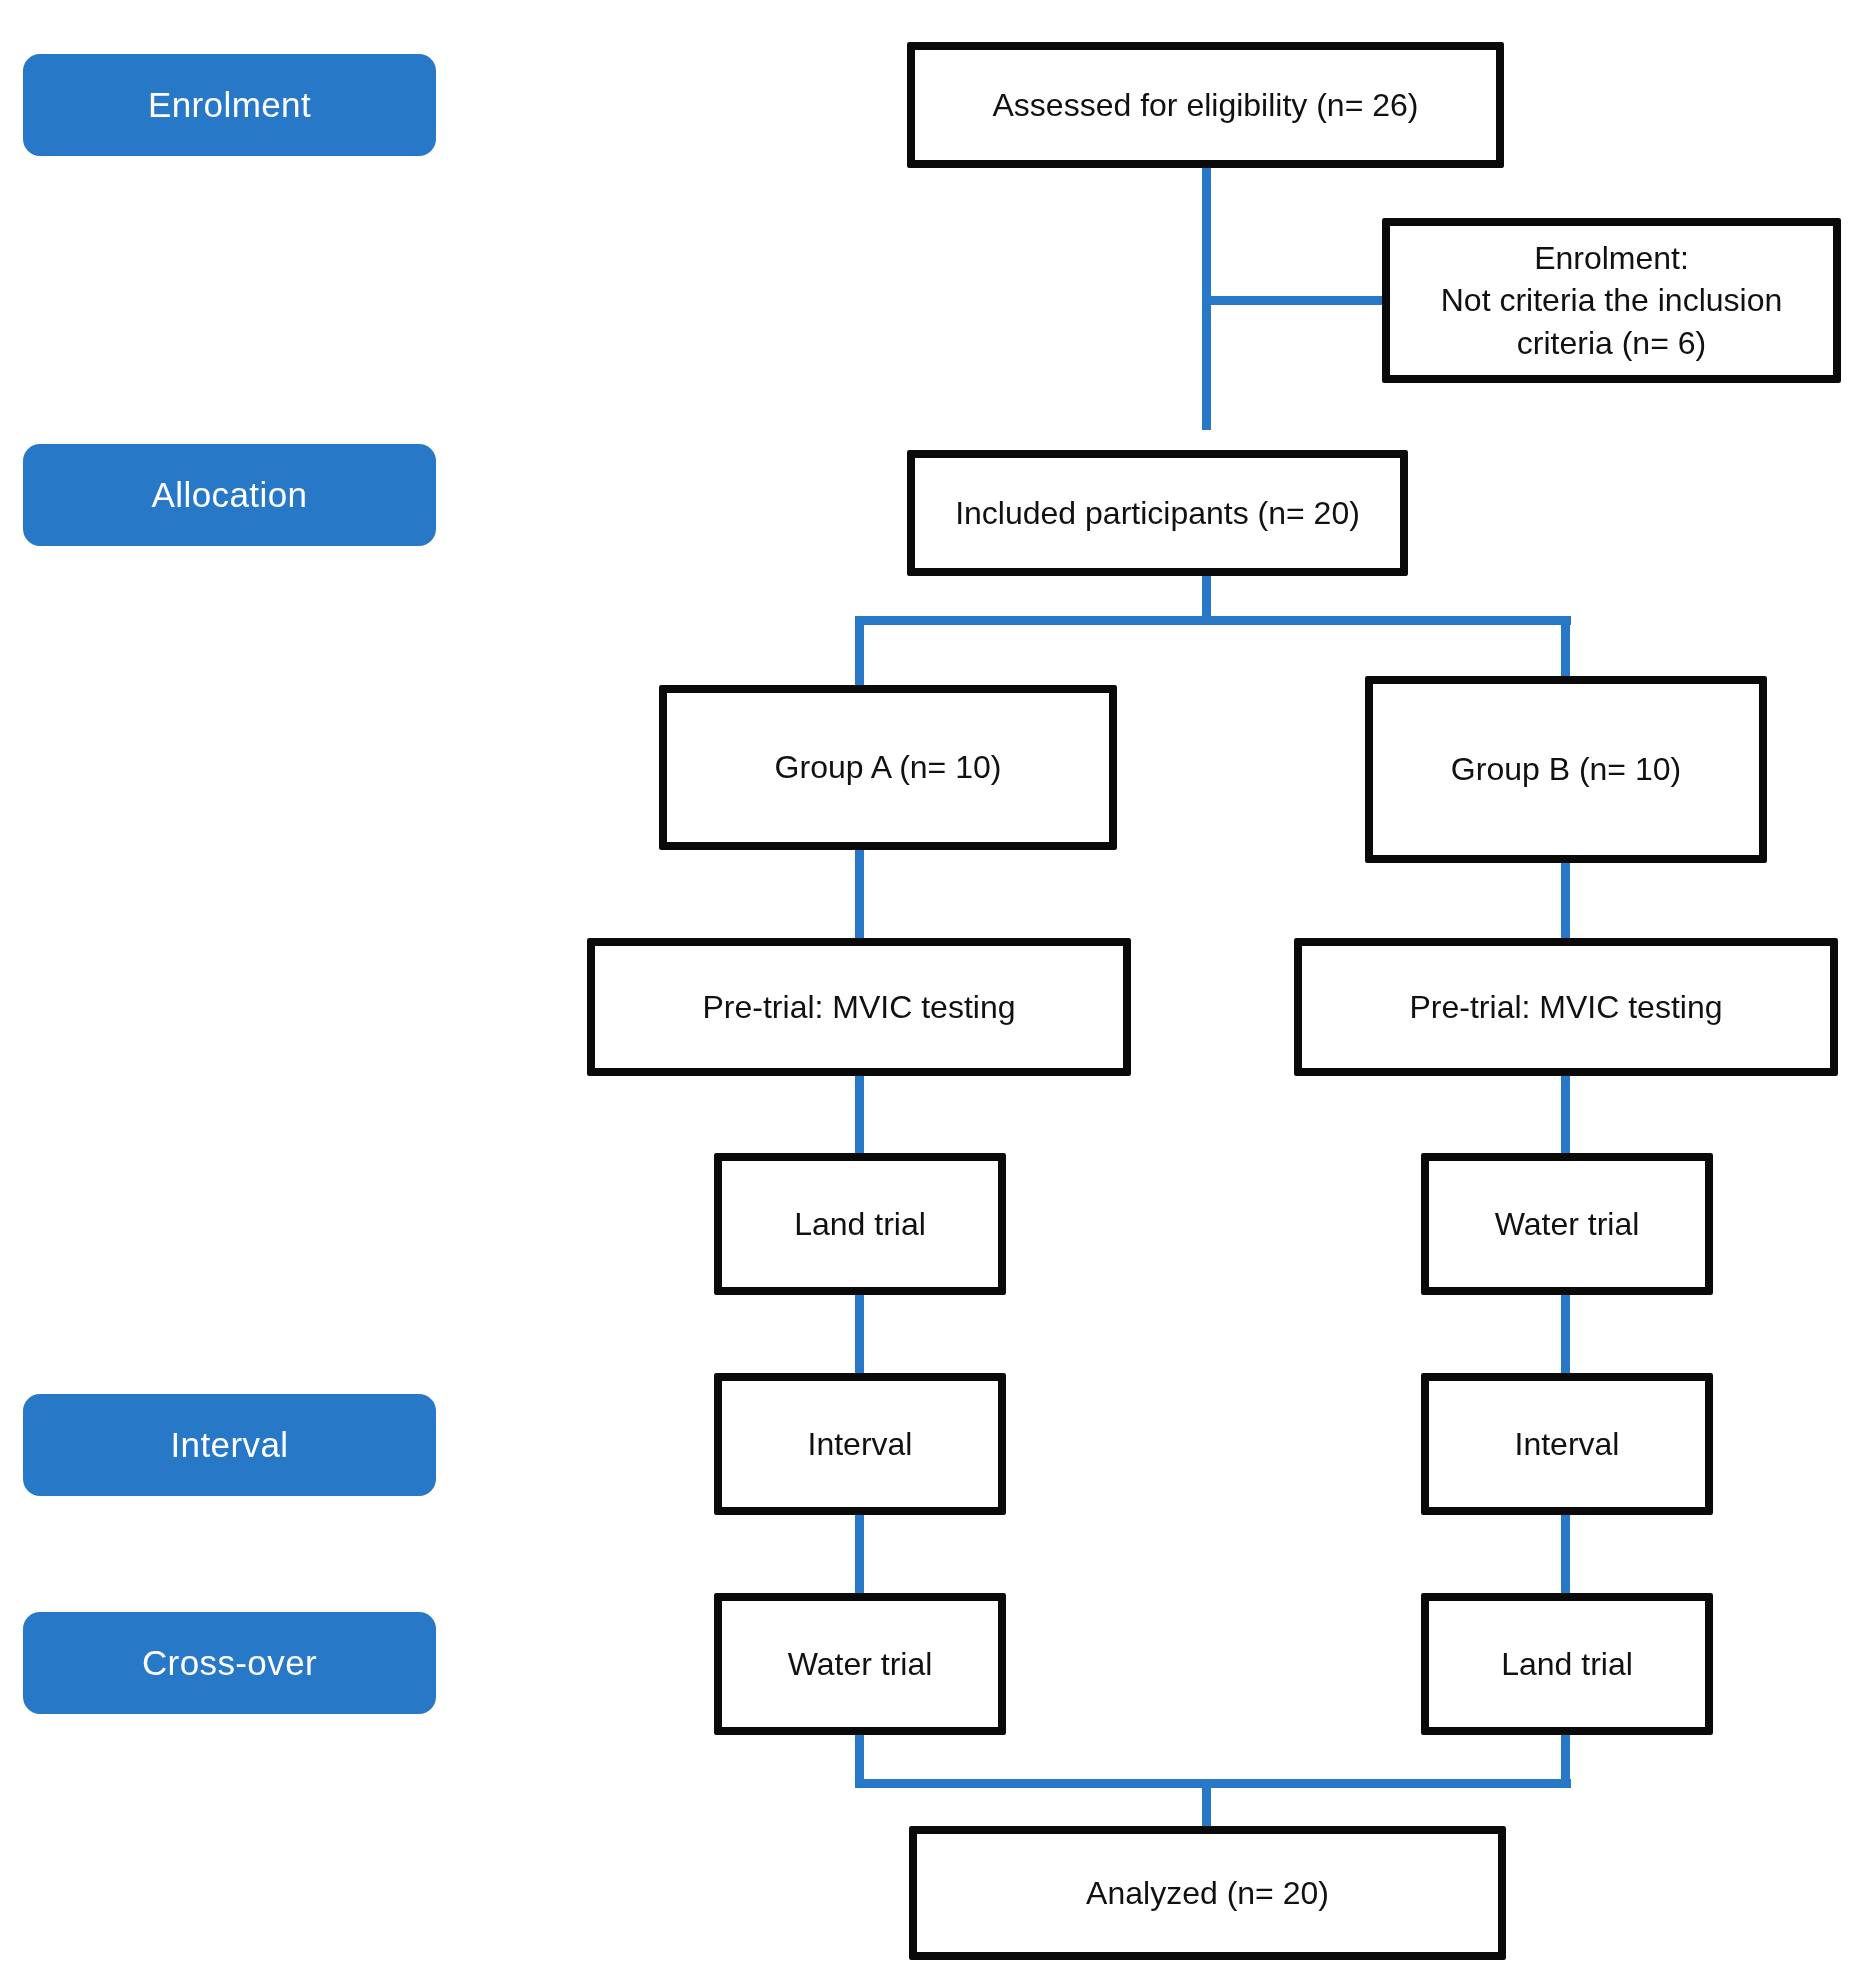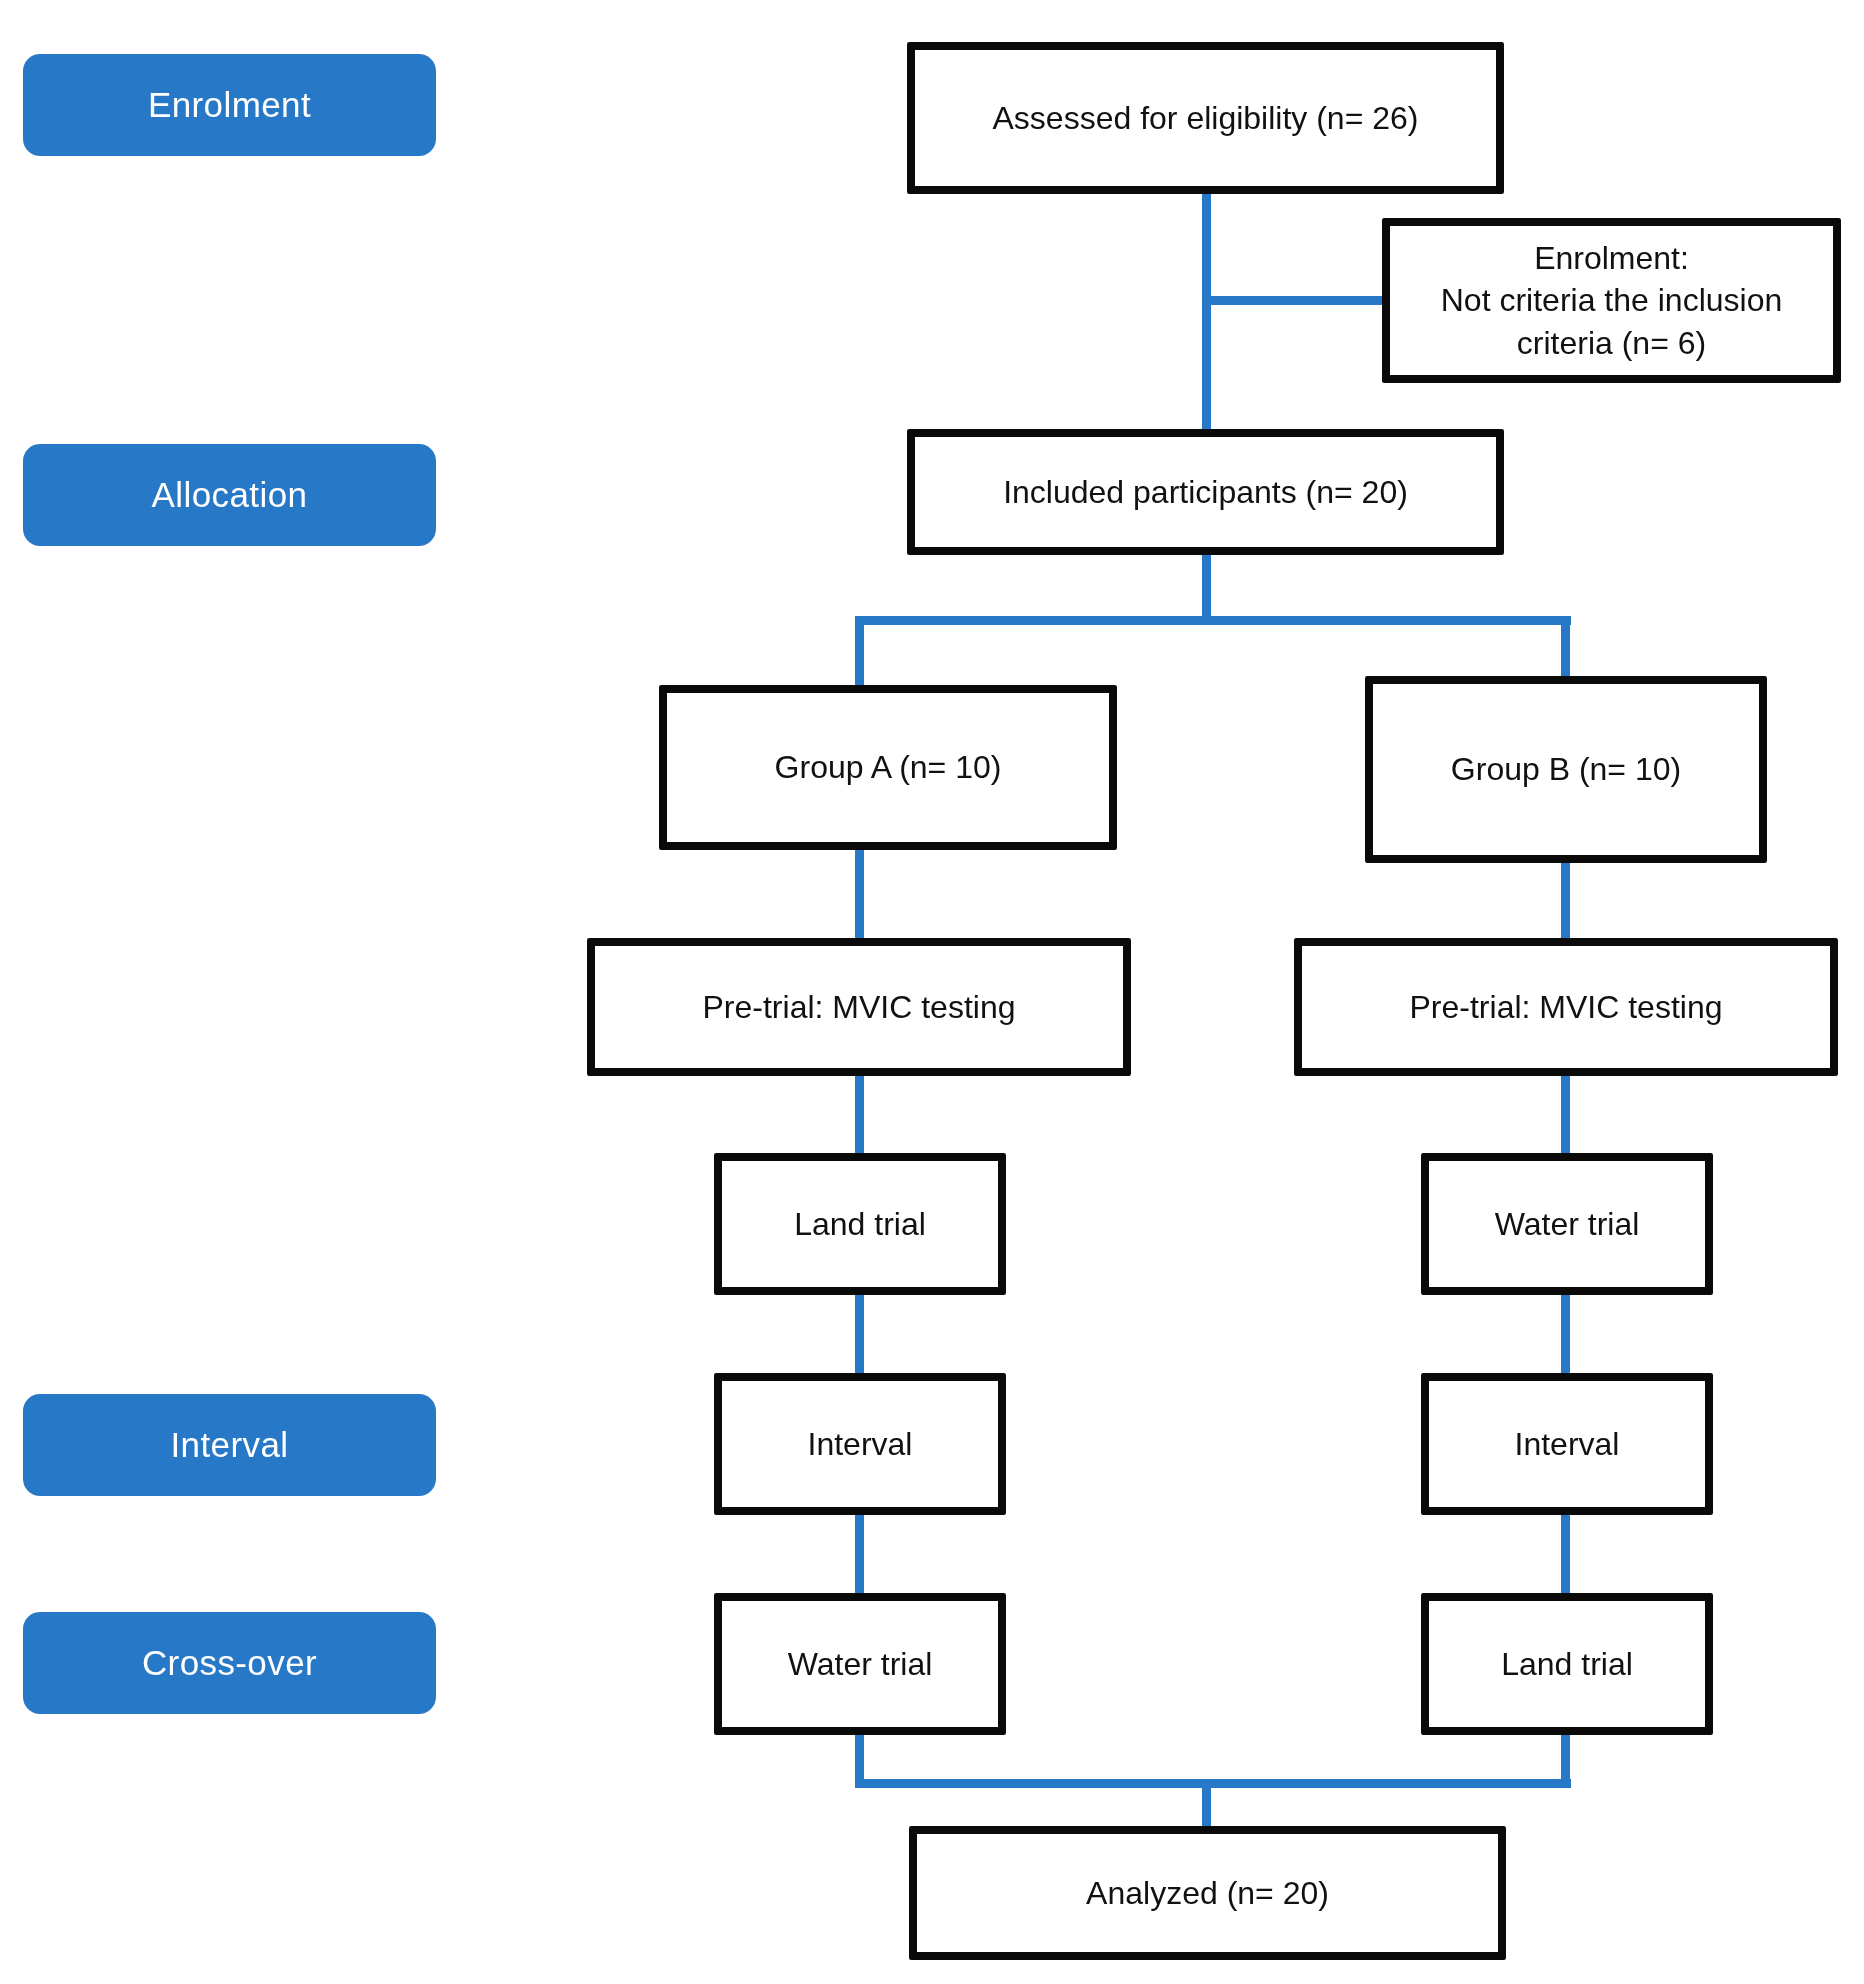--- a/index.html
+++ b/index.html
@@ -72,29 +72,29 @@
   <div class="line" style="left:1561px; top:1074px; width:9.2px; height:82px"></div>
   <div class="line" style="left:855px; top:1293px; width:9.2px; height:83px"></div>
   <div class="line" style="left:1561px; top:1293px; width:9.2px; height:83px"></div>
   <div class="line" style="left:855px; top:1512px; width:9.2px; height:83px"></div>
   <div class="line" style="left:1561px; top:1512px; width:9.2px; height:83px"></div>
   <div class="line" style="left:855px; top:1732px; width:9.2px; height:56px"></div>
   <div class="line" style="left:1561px; top:1732px; width:9.2px; height:56px"></div>
   <div class="line" style="left:855px; top:1779px; width:716px; height:9.2px"></div>
   <div class="line" style="left:1202px; top:1779px; width:9.2px; height:51px"></div>
 
-  <div class="flow-box" style="left:907px; top:42px; width:597px; height:152px">Assessed for eligibility (n= 26)</div>
+  <div class="flow-box" style="left:907px; top:42px; width:597px; height:126px">Assessed for eligibility (n= 26)</div>
 
   <div class="flow-box" style="left:1382px; top:218px; width:459px; height:165px">
     <div>Enrolment:</div>
     <div>Not criteria the inclusion</div>
     <div>criteria (n= 6)</div>
   </div>
 
-  <div class="flow-box" style="left:907px; top:429px; width:597px; height:126px">Included participants (n= 20)</div>
+  <div class="flow-box" style="left:907px; top:450px; width:501px; height:126px">Included participants (n= 20)</div>
 
   <div class="flow-box" style="left:659px; top:685px; width:458px; height:165px">Group A (n= 10)</div>
 
   <div class="flow-box" style="left:1365px; top:676px; width:402px; height:187px">Group B (n= 10)</div>
 
   <div class="flow-box" style="left:587px; top:938px; width:544px; height:138px">Pre-trial: MVIC testing</div>
 
   <div class="flow-box" style="left:1294px; top:938px; width:544px; height:138px">Pre-trial: MVIC testing</div>
 
   <div class="flow-box" style="left:714px; top:1153px; width:292px; height:142px">Land trial</div>

